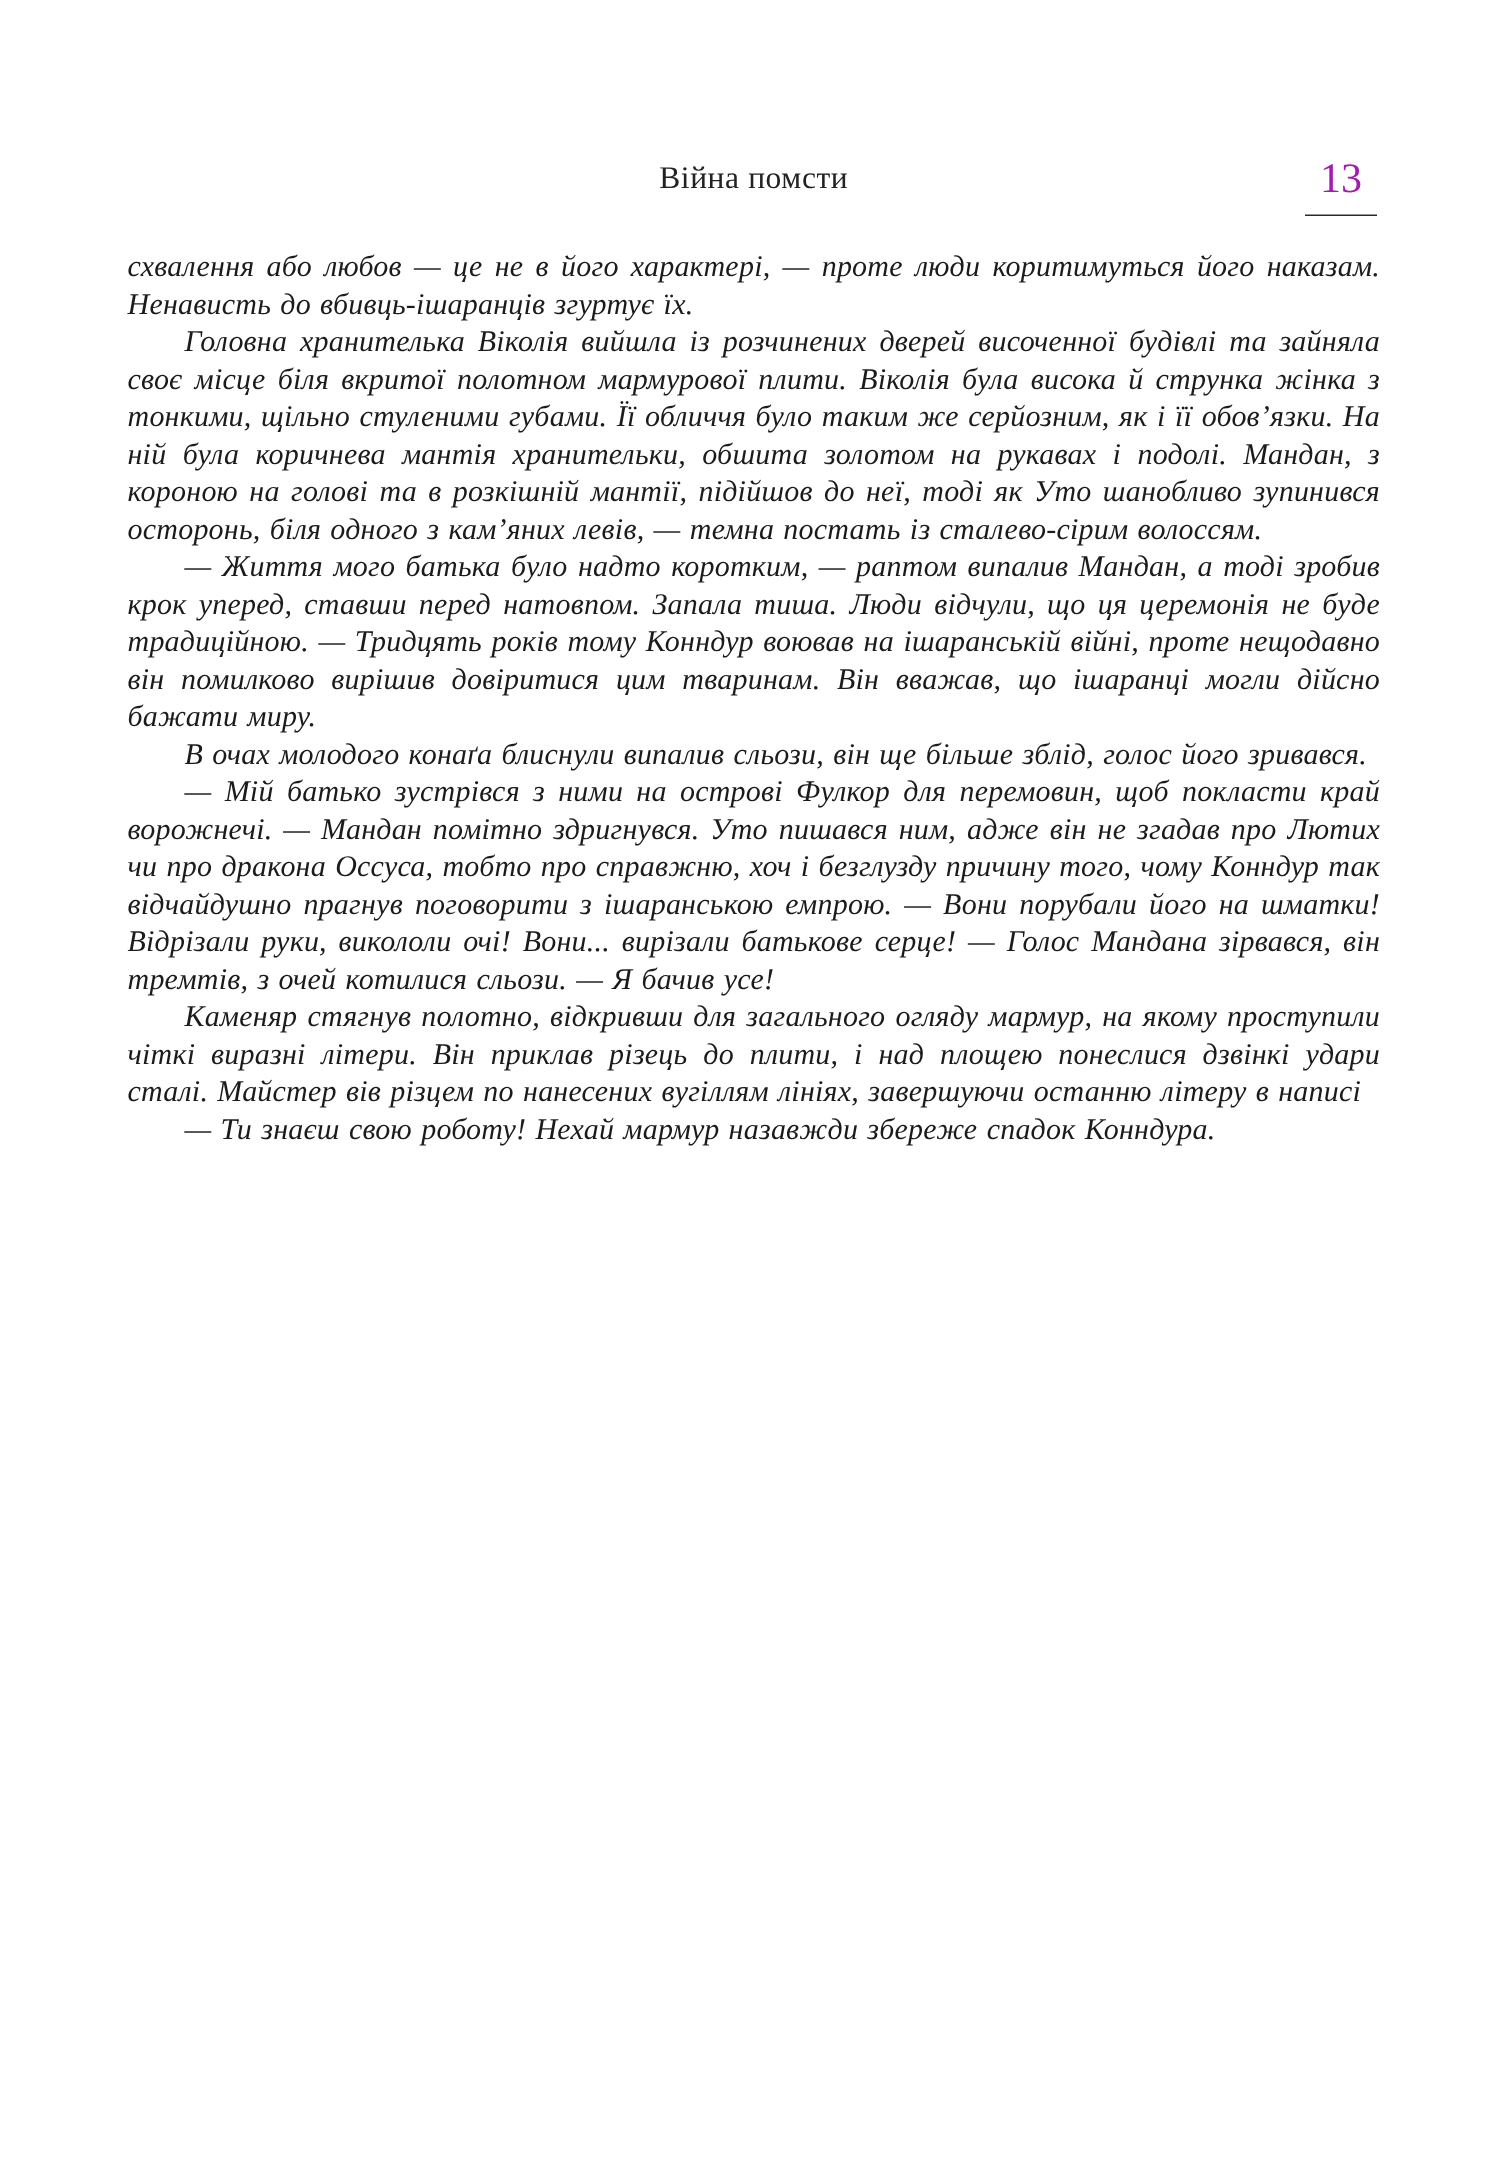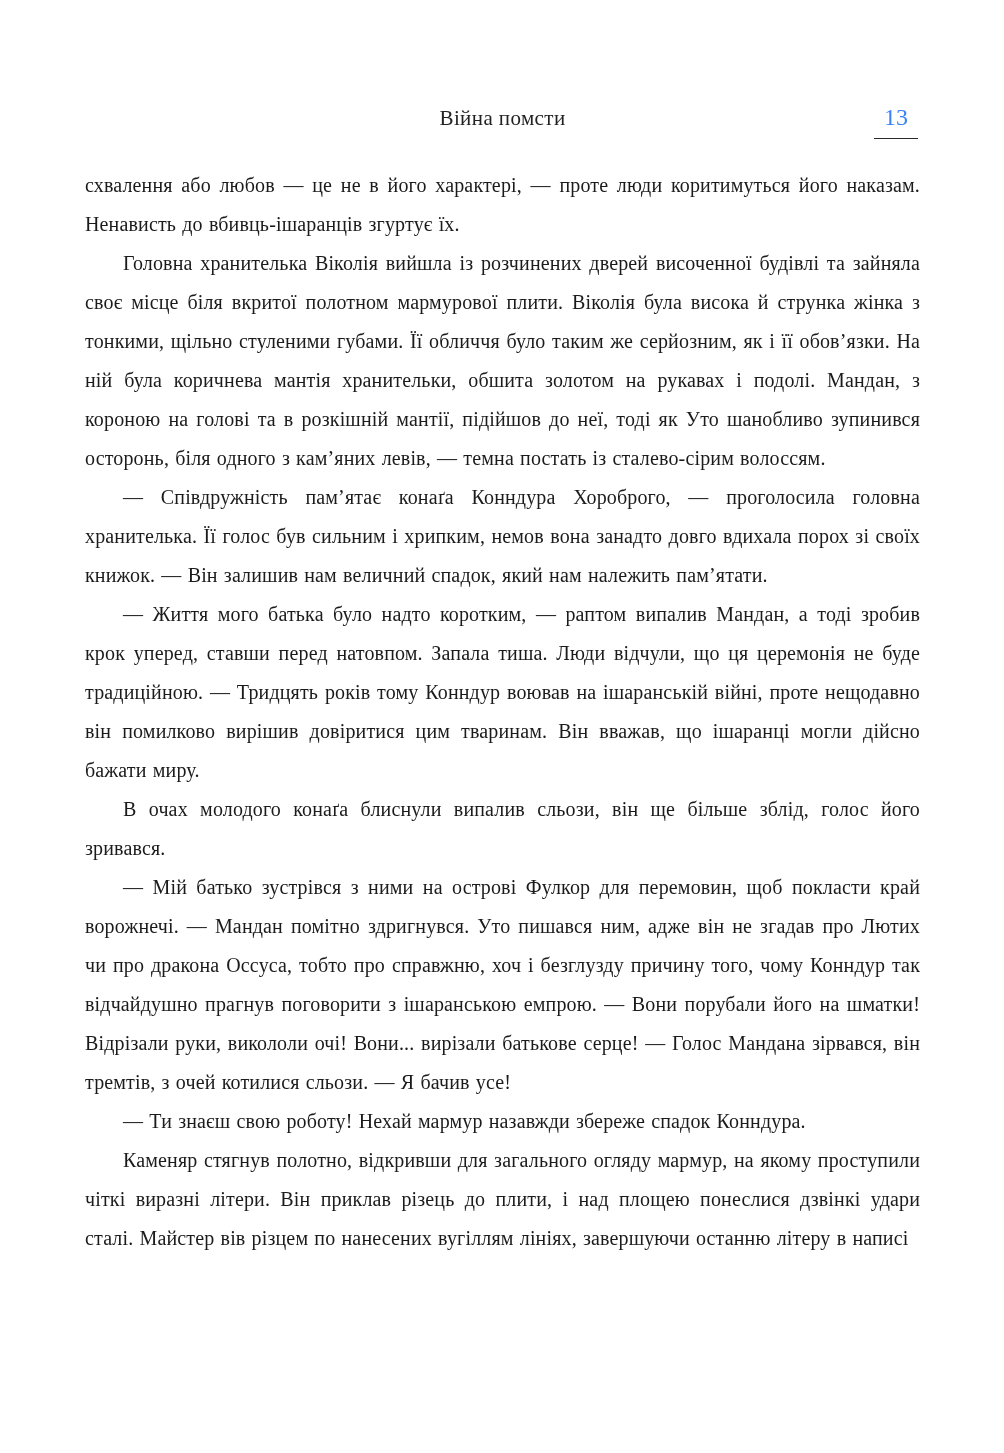--- a/index.html
+++ b/index.html
@@ -33,31 +33,32 @@
     right: 0;
     text-align: center;
     font-size: 21px;
     letter-spacing: 0.4px;
     color: #222;
   }
   .page-number {
     position: absolute;
     right: 2px;
     top: -2px;
-    font-size: 24px;
-    color: #3b82f6;
+    font-size: 28px;
+    color: #a21caf;
     padding: 0 10px 7px 10px;
     border-bottom: 1.5px solid #2a2a2a;
   }
   .body-text {
     font-size: 20px;
-    line-height: 39px;
+    line-height: 25px;
     text-align: justify;
     letter-spacing: 0.15px;
     word-spacing: 1px;
+    font-style: italic;
   }
   .body-text p {
     margin: 0;
     text-indent: 38px;
   }
   .body-text p.no-indent {
     text-indent: 0;
   }
 </style>
 </head>
@@ -66,21 +67,20 @@
 <div class="page">
 
   <div class="page-header">
     <div class="running-title">Війна помсти</div>
     <div class="page-number">13</div>
   </div>
 
   <div class="body-text">
     <p class="no-indent">схвалення або любов — це не в його характері, — проте люди коритимуться його наказам. Ненависть до вбивць-ішаранців згуртує їх.</p>
     <p>Головна хранителька Віколія вийшла із розчинених дверей височенної будівлі та зайняла своє місце біля вкритої полотном мармурової плити. Віколія була висока й струнка жінка з тонкими, щільно стуленими губами. Її обличчя було таким же серйозним, як і її обов’язки. На ній була коричнева мантія хранительки, обшита золотом на рукавах і подолі. Мандан, з короною на голові та в розкішній мантії, підійшов до неї, тоді як Уто шанобливо зупинився осторонь, біля одного з кам’яних левів, — темна постать із сталево-сірим волоссям.</p>
-    <p>— Співдружність пам’ятає конаґа Конндура Хороброго, — проголосила головна хранителька. Її голос був сильним і хрипким, немов вона занадто довго вдихала порох зі своїх книжок. — Він залишив нам величний спадок, який нам належить пам’ятати.</p>
     <p>— Життя мого батька було надто коротким, — раптом випалив Мандан, а тоді зробив крок уперед, ставши перед натовпом. Запала тиша. Люди відчули, що ця церемонія не буде традиційною. — Тридцять років тому Конндур воював на ішаранській війні, проте нещодавно він помилково вирішив довіритися цим тваринам. Він вважав, що ішаранці могли дійсно бажати миру.</p>
     <p>В очах молодого конаґа блиснули випалив сльози, він ще більше зблід, голос його зривався.</p>
     <p>— Мій батько зустрівся з ними на острові Фулкор для перемовин, щоб покласти край ворожнечі. — Мандан помітно здригнувся. Уто пишався ним, адже він не згадав про Лютих чи про дракона Оссуса, тобто про справжню, хоч і безглузду причину того, чому Конндур так відчайдушно прагнув поговорити з ішаранською емпрою. — Вони порубали його на шматки! Відрізали руки, викололи очі! Вони... вирізали батькове серце! — Голос Мандана зірвався, він тремтів, з очей котилися сльози. — Я бачив усе!</p>
+    <p>Каменяр стягнув полотно, відкривши для загального огляду мармур, на якому проступили чіткі виразні літери. Він приклав різець до плити, і над площею понеслися дзвінкі удари сталі. Майстер вів різцем по нанесених вугіллям лініях, завершуючи останню літеру в написі</p>
     <p>— Ти знаєш свою роботу! Нехай мармур назавжди збереже спадок Конндура.</p>
-    <p>Каменяр стягнув полотно, відкривши для загального огляду мармур, на якому проступили чіткі виразні літери. Він приклав різець до плити, і над площею понеслися дзвінкі удари сталі. Майстер вів різцем по нанесених вугіллям лініях, завершуючи останню літеру в написі</p>
   </div>
 
 </div>
 
 </body></html>

